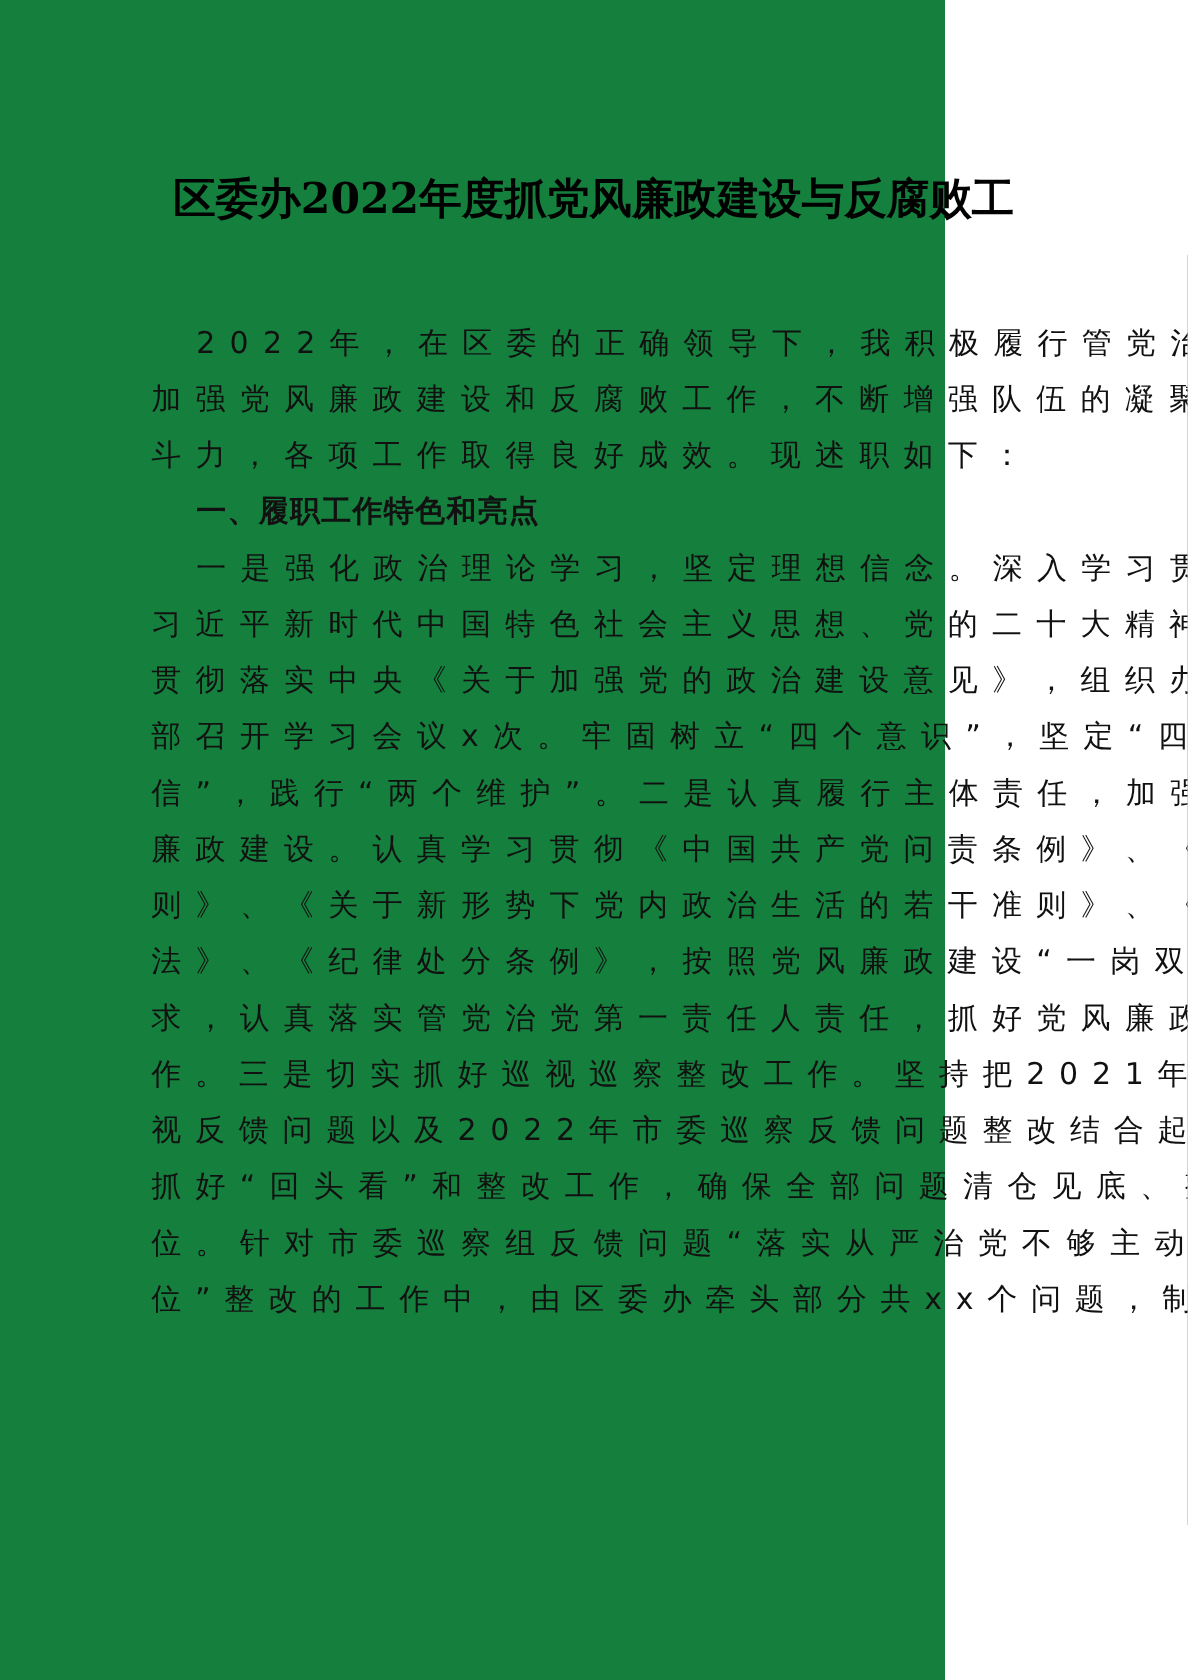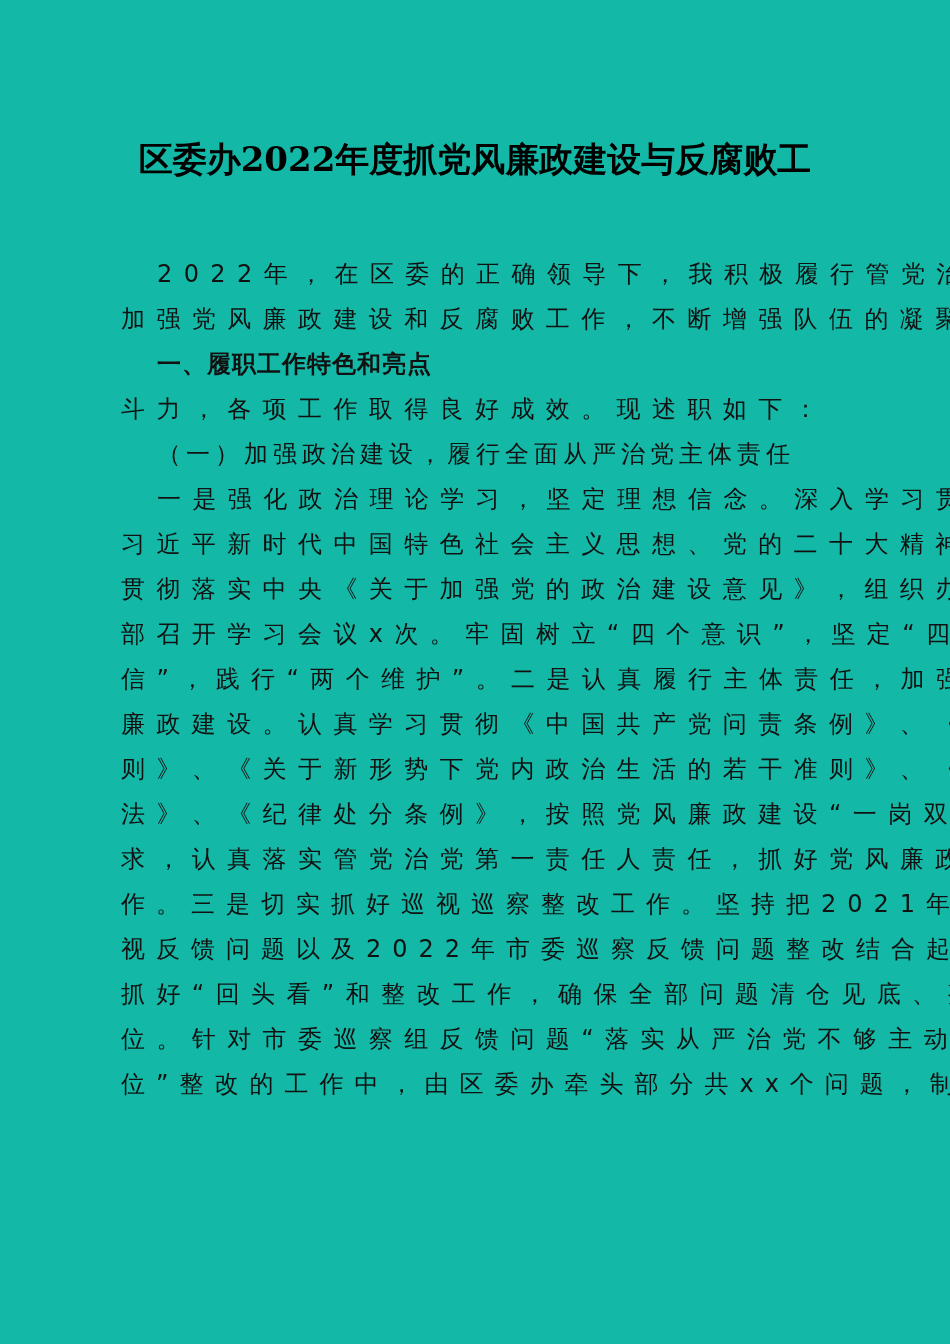--- a/index.html
+++ b/index.html
@@ -10,23 +10,23 @@
     body {
       width: 950px;
       height: 1344px;
       position: relative;
       overflow: hidden;
       color: #111111;
     }
     .page {
       position: absolute;
       left: 0; top: 0;
-      width: 950px;
+      width: 756px;
       height: 1344px;
-      background: #14b8a6;
+      background: #15803d;
     }
     .title {
       position: absolute;
       left: 120px;
       width: 710px;
       top: 136px;
       text-align: center;
       font-family: "DejaVu Serif", "Liberation Serif", serif;
       font-weight: bold;
       font-size: 34px;
@@ -74,23 +74,22 @@
 <body>
 
 <div class="page">
   <div class="title">
     <span class="line">区委办2022年度抓党风廉政建设与反腐败工</span>
   </div>
 
   <div class="body-text">
     <span class="row indent">2022年，在区委的正确领导下，我积极履行管党治党责任，</span>
     <span class="row">加强党风廉政建设和反腐败工作，不断增强队伍的凝聚力和战</span>
+    <span class="row">斗力，各项工作取得良好成效。现述职如下：</span>
     <span class="row heading1">一、履职工作特色和亮点</span>
-    <span class="row">斗力，各项工作取得良好成效。现述职如下：</span>
-    <span class="row heading2">（一）加强政治建设，履行全面从严治党主体责任</span>
     <span class="row indent">一是强化政治理论学习，坚定理想信念。深入学习贯彻落实</span>
     <span class="row">习近平新时代中国特色社会主义思想、党的二十大精神，认真</span>
     <span class="row">贯彻落实中央《关于加强党的政治建设意见》，组织办公室支</span>
     <span class="row">部召开学习会议x次。牢固树立“四个意识”，坚定“四个自</span>
     <span class="row">信”，践行“两个维护”。二是认真履行主体责任，加强党风</span>
     <span class="row">廉政建设。认真学习贯彻《中国共产党问责条例》、《廉政准</span>
     <span class="row">则》、《关于新形势下党内政治生活的若干准则》、《监察</span>
     <span class="row">法》、《纪律处分条例》，按照党风廉政建设“一岗双责”要</span>
     <span class="row">求，认真落实管党治党第一责任人责任，抓好党风廉政建设工</span>
     <span class="row tight">作。三是切实抓好巡视巡察整改工作。坚持把2021年xx省巡</span>

